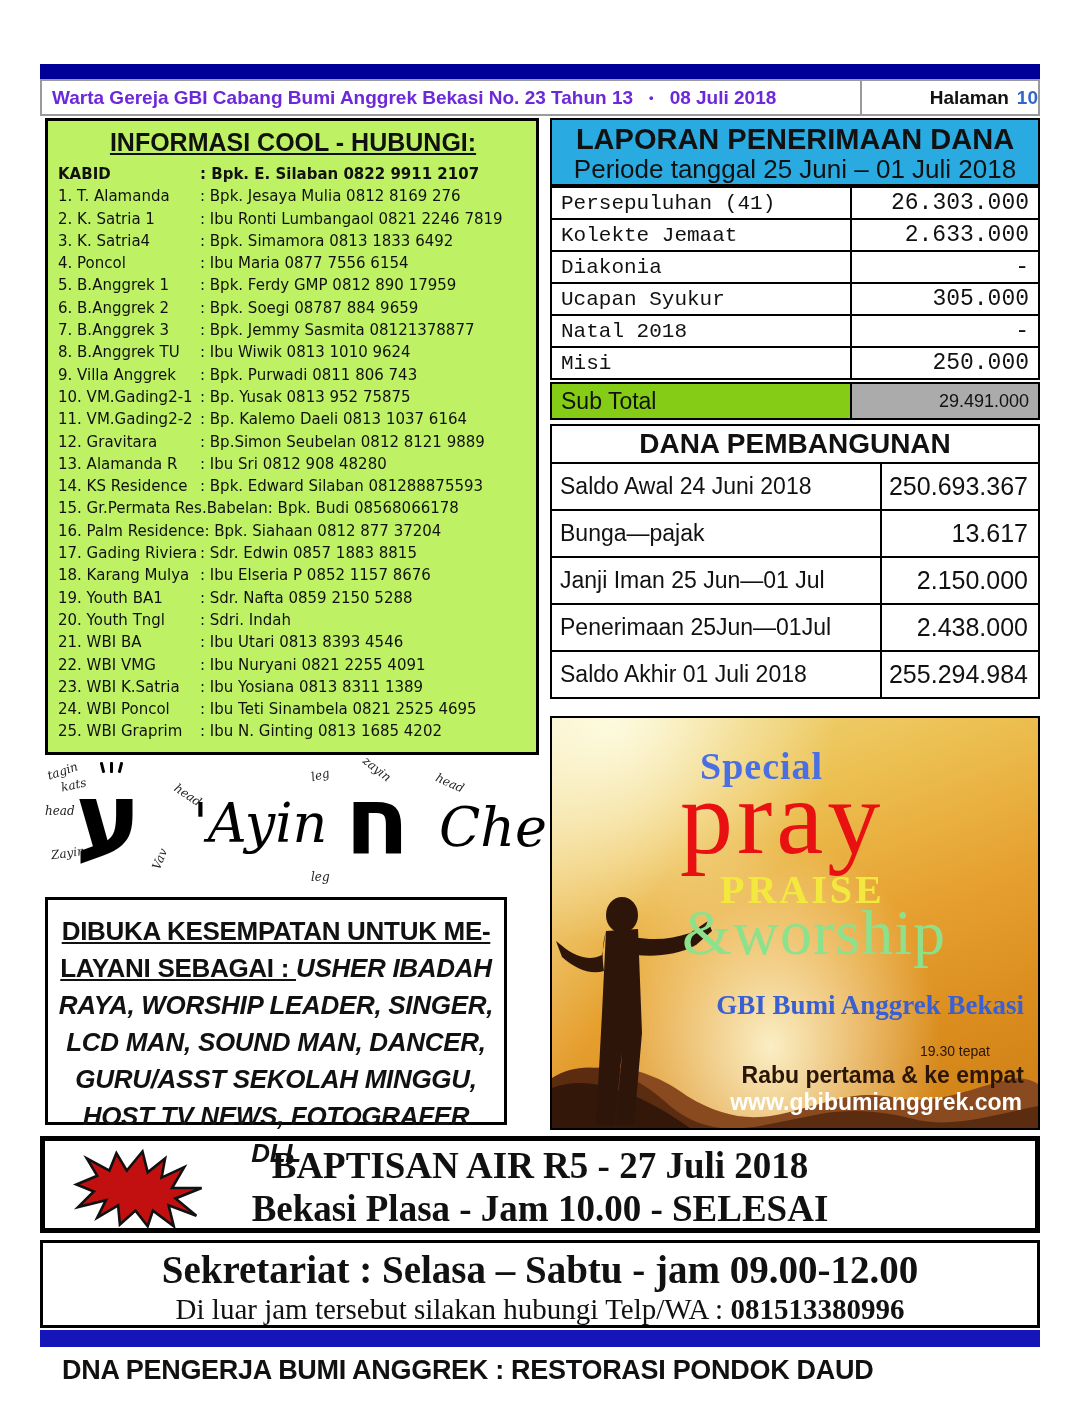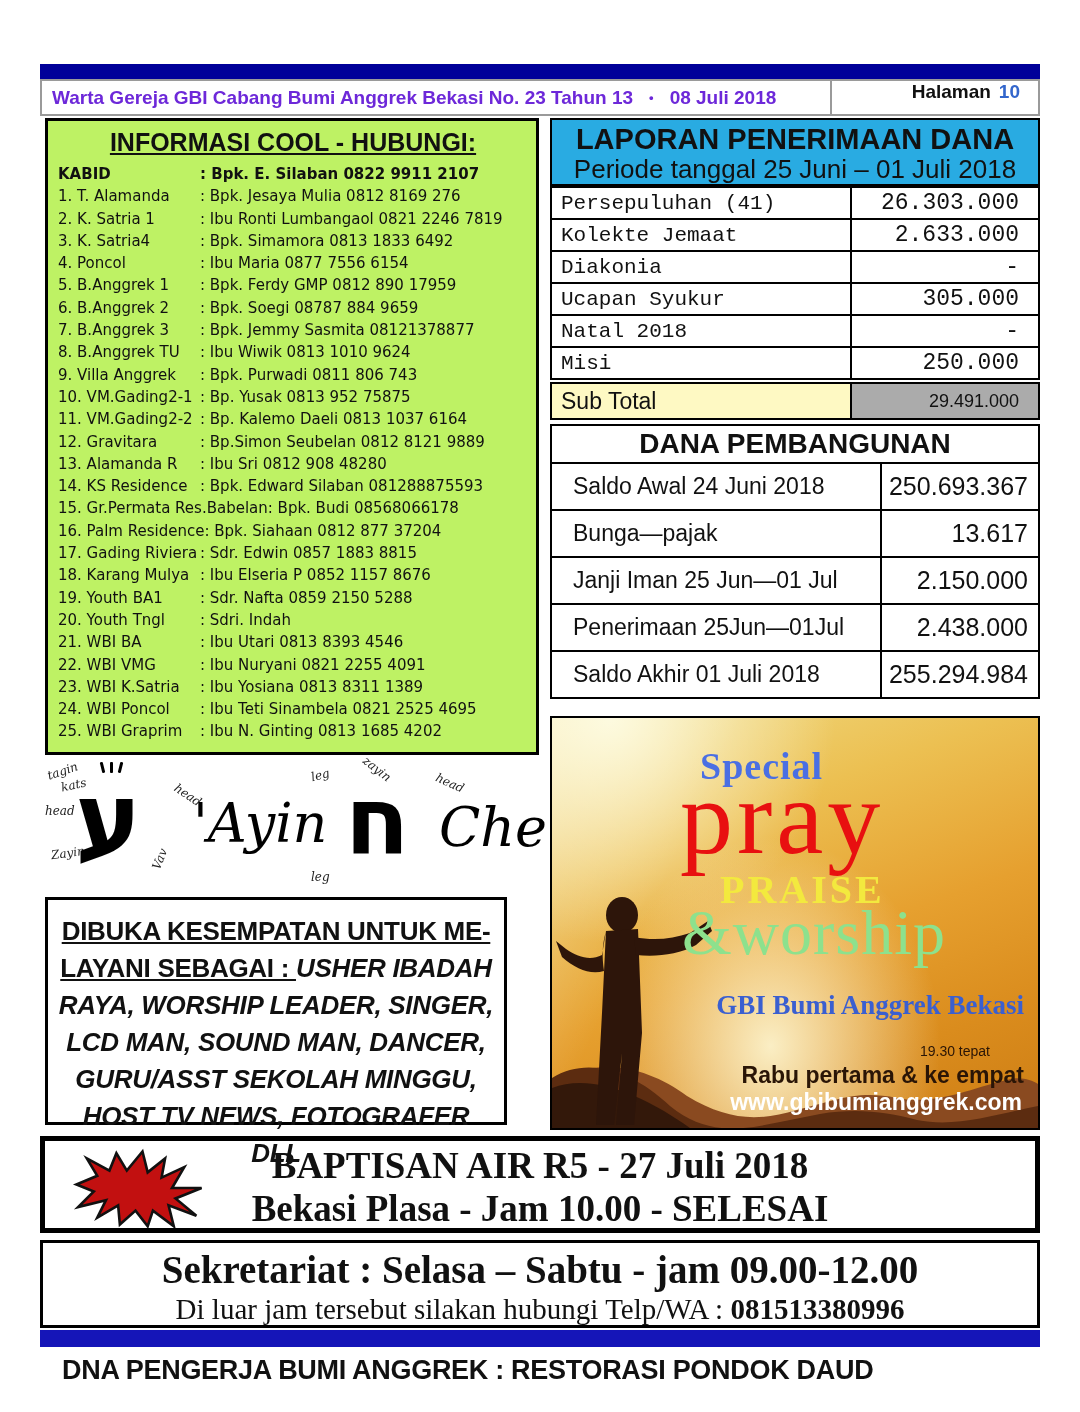--- a/index.html
+++ b/index.html
@@ -7,22 +7,22 @@
   body { position: relative; font-family: "Liberation Sans", sans-serif; color: #111; }
   .abs { position: absolute; }
 
   
   .top-navy { left: 40px; top: 64px; width: 1000px; height: 15px; background: #000099; }
   .masthead { left: 40px; top: 79px; width: 1000px; height: 37px; border: 2px solid #9a9a9a;
               display: flex; align-items: stretch; background: #fff; }
   .masthead-title { flex: 1; display: flex; align-items: center; padding-left: 10px;
                     font-size: 19px; font-weight: bold; color: #6d28d9; }
   .masthead-title .dot { font-size: 13px; margin: 0 16px; }
-  .masthead-page { width: 208px; border-left: 2px solid #9a9a9a; display: flex; align-items: flex-start;
-                   justify-content: flex-end; padding-right: 18px; font-size: 19px; font-weight: bold; }
+  .masthead-page { width: 178px; border-left: 2px solid #9a9a9a; display: flex; align-items: center;
+                   justify-content: flex-end; padding-right: 0; font-size: 19px; font-weight: bold; }
   .masthead-page .pgnum { color: #3366cc; margin-left: 8px; }
 
   
   .cool-box { left: 45px; top: 118px; width: 494px; height: 637px; border: 3px solid #000;
               padding: 7px 8px 4px 10px; background: #bef264; }
   .cool-title { text-align: center; font-size: 25px; font-weight: bold; margin-bottom: 6px; }
   .cool-title span { text-decoration: underline; }
   .c-row { display: flex; font-size: 15px; line-height: 22.3px; font-family: "DejaVu Sans", sans-serif; }
   .c-row.bold { font-weight: bold; }
   .c-label { min-width: 142px; white-space: nowrap; }
@@ -32,33 +32,33 @@
   .report-header { left: 550px; top: 118px; width: 490px; height: 68px; background: #29abe2;
                    border: 2px solid #000; text-align: center; padding-top: 2px; }
   .report-header .rh-title { font-size: 29px; font-weight: bold; line-height: 34px; }
   .report-header .rh-sub   { font-size: 26px; font-weight: normal; line-height: 27px; }
   .rows-mount { left: 550px; width: 490px; }
   #report-rows { top: 186px; font-family: Liberation Mono, monospace; }
   .t-row { height: 34px; border: 2px solid #000; margin-top: -2px; display: flex; align-items: center; background: #fff; }
   .t-row:first-child { margin-top: 0; }
   .t-label { width: 300px; align-self: stretch; display: flex; align-items: center;
              border-right: 2px solid #000; padding-left: 9px; font-size: 21px; }
-  .t-value { flex: 1; text-align: right; padding-right: 19px; font-size: 23px; }
+  .t-value { flex: 1; text-align: right; padding-right: 9px; font-size: 23px; }
   .subtotal-row { left: 550px; top: 382px; width: 490px; height: 38px; border: 2px solid #000;
                   display: flex; align-items: center; background: #ababab; }
-  .subtotal-row .t-label { font-size: 23px; background: #fef9c3; }
+  .subtotal-row .t-label { font-size: 23px; background: #84cc16; }
   .subtotal-row .t-value { font-size: 18px; }
   .dana-title { left: 550px; top: 424px; width: 490px; height: 40px; border: 2px solid #000;
                 display: flex; align-items: center; justify-content: center;
                 font-size: 28px; font-weight: bold; background: #fff; }
   #dana-rows { top: 462px; }
   .d-row { height: 49px; border: 2px solid #000; margin-top: -2px; display: flex; align-items: center; background: #fff; }
   .d-row:first-child { margin-top: 0; }
   .d-label { width: 330px; align-self: stretch; display: flex; align-items: center;
-             border-right: 2px solid #000; padding-left: 21px; font-size: 23px; }
+             border-right: 2px solid #000; padding-left: 8px; font-size: 23px; }
   .d-value { flex: 1; text-align: right; padding-right: 10px; font-size: 25px; }
 
   
   .hebrew-strip { left: 45px; top: 760px; width: 494px; height: 132px; }
   .heb-glyph { font-family: "DejaVu Sans", sans-serif; font-weight: bold; color: #000; line-height: 1; }
   .ayin-glyph { left: 30px; top: 10px; font-size: 100px; }
   .chet-glyph { left: 300px; top: 14px; font-size: 94px; }
   .heb-label { font-family: "DejaVu Serif", serif; font-style: italic; font-size: 54px; color: #000; }
   .ayin-label { left: 148px; top: 32px; }
   .chet-label { left: 394px; top: 36px; }

